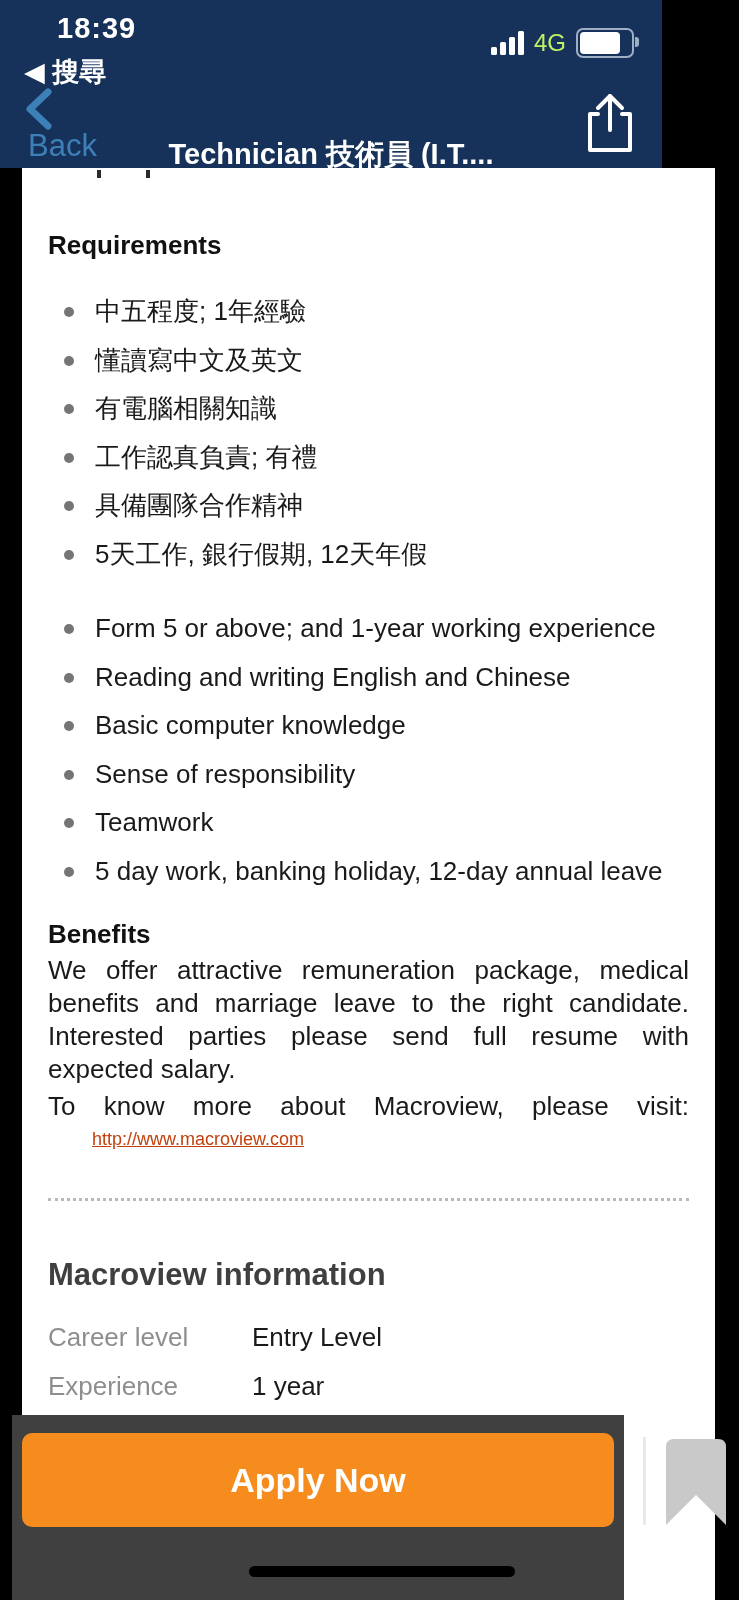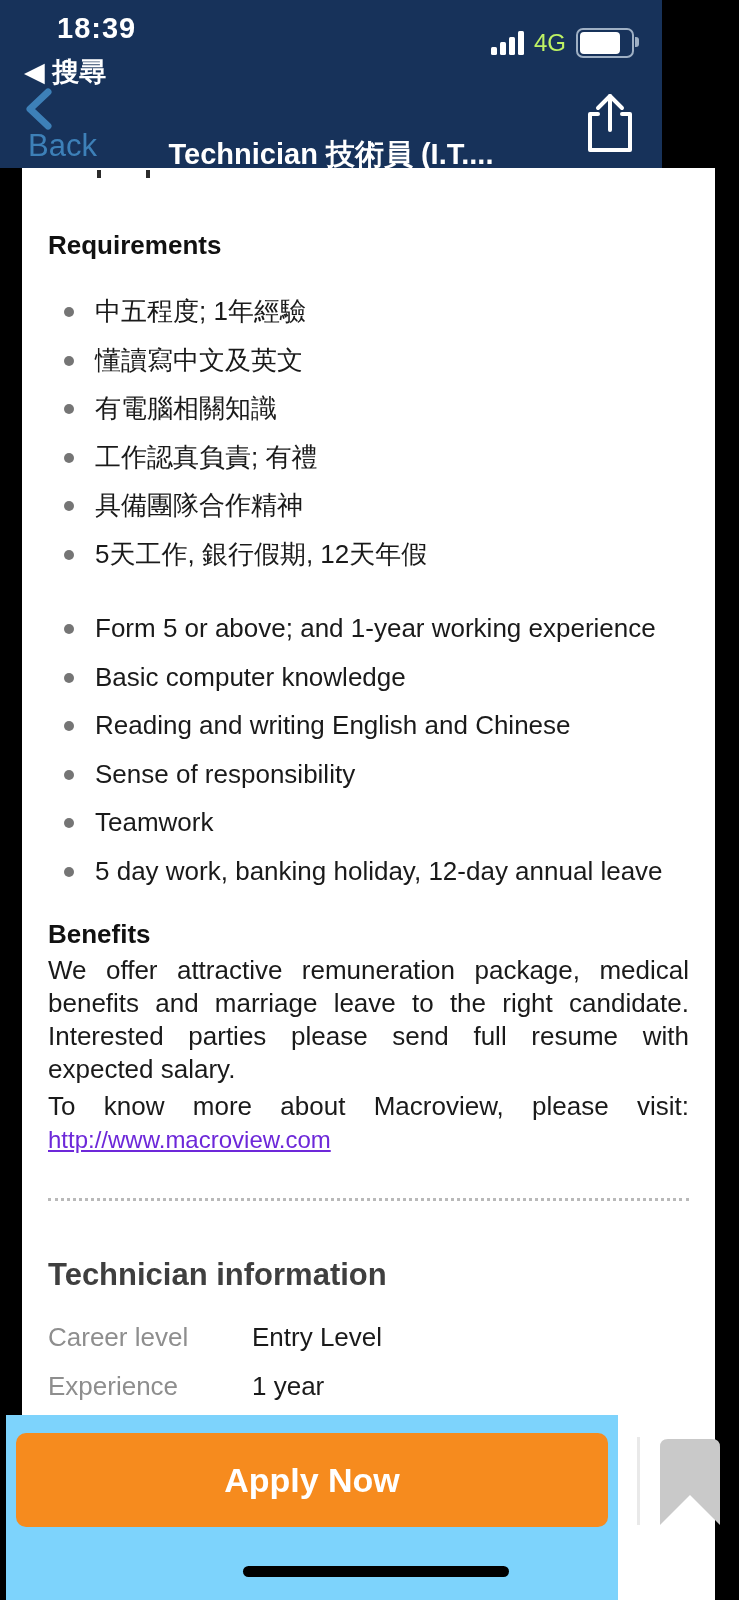--- a/index.html
+++ b/index.html
@@ -36,29 +36,29 @@
   .r1{left:75px;} .r2{left:124px;}
   .sec-heading{margin:0;padding:0;font-size:26px;font-weight:bold;color:#111;}
   .req-heading{padding-top:62px;}
   .bullets{list-style:none;margin:36px 0 0 0;padding:0;}
   .bullets.en{margin-top:46px;}
   .bullets li{position:relative;padding-left:47px;margin-bottom:20px;font-size:26px;line-height:28.5px;color:#1a1a1a;}
   .bullets li::before{content:"";position:absolute;left:16px;top:10px;width:10px;height:10px;border-radius:50%;background:#757575;}
   .benefits-heading{margin-top:34px;}
   .para{margin:4px 0 0 0;font-size:26px;line-height:33px;text-align:justify;color:#1a1a1a;}
   .para-last-just{text-align:justify;text-align-last:justify;}
-  .weblink{display:inline-block;margin-top:0;font-size:24px;line-height:33px;color:#6d28d9;text-decoration:underline;}
+  .weblink{display:inline-block;margin-top:0;font-size:18px;line-height:33px;color:#c2410c;text-decoration:underline;margin-left:44px;}
   .dotted-divider{border:0;border-top:3px dotted #b9b9b9;margin:42px 0 0 0;}
   .addinfo-heading{margin:0;padding-top:56px;font-size:31px;font-weight:bold;color:#3F3F3F;}
   .info-rows{margin-top:30px;}
   .info-row{display:flex;margin-bottom:21px;font-size:26px;line-height:28px;}
   .info-label{width:204px;flex:0 0 204px;color:#8E8E8E;}
   .info-value{color:#1a1a1a;}
   
-  .bottom-bar{position:absolute;left:6px;top:1415px;width:612px;height:185px;background:#7dd3fc;z-index:5;}
+  .bottom-bar{position:absolute;left:12px;top:1415px;width:612px;height:185px;background:#404040;z-index:5;}
   .apply-btn{position:absolute;left:10px;top:18px;width:592px;height:94px;background:#F68B1E;
     border:none;border-radius:10px;color:#fff;font-size:34px;font-weight:bold;
     font-family:"Liberation Sans","DejaVu Sans",sans-serif;cursor:pointer;}
   .vdivider{position:absolute;left:631px;top:22px;width:3px;height:88px;background:#e9e9e9;}
   .bookmark-btn{position:absolute;left:654px;top:24px;width:60px;height:86px;background:none;border:none;padding:0;cursor:pointer;}
   .home-indicator{position:absolute;left:237px;top:151px;width:266px;height:11px;border-radius:6px;background:#000;}
 </style>
 </head>
 <body>
 
@@ -114,35 +114,35 @@
       <li>中五程度; 1年經驗</li>
       <li>懂讀寫中文及英文</li>
       <li>有電腦相關知識</li>
       <li>工作認真負責; 有禮</li>
       <li>具備團隊合作精神</li>
       <li>5天工作, 銀行假期, 12天年假</li>
     </ul>
 
     <ul class="bullets en">
       <li>Form 5 or above; and 1-year working experience</li>
+      <li>Reading and writing English and Chinese</li>
       <li>Basic computer knowledge</li>
-      <li>Reading and writing English and Chinese</li>
       <li>Sense of responsibility</li>
       <li>Teamwork</li>
       <li>5 day work, banking holiday, 12-day annual leave</li>
     </ul>
 
     <h3 class="sec-heading benefits-heading">Benefits</h3>
     <p class="para">We offer attractive remuneration package, medical benefits and marriage leave to the right candidate. Interested parties please send full resume with expected salary.</p>
     <p class="para para-last-just">To know more about Macroview, please visit:</p>
     <a class="weblink" href="#">http://www.macroview.com</a>
 
     <hr class="dotted-divider">
 
-    <h2 class="addinfo-heading">Technician information</h2>
+    <h2 class="addinfo-heading">Macroview information</h2>
 
     <div class="info-rows">
       <div class="info-row">
         <div class="info-label">Career level</div>
         <div class="info-value">Entry Level</div>
       </div>
       <div class="info-row">
         <div class="info-label">Experience</div>
         <div class="info-value">1 year</div>
       </div>

